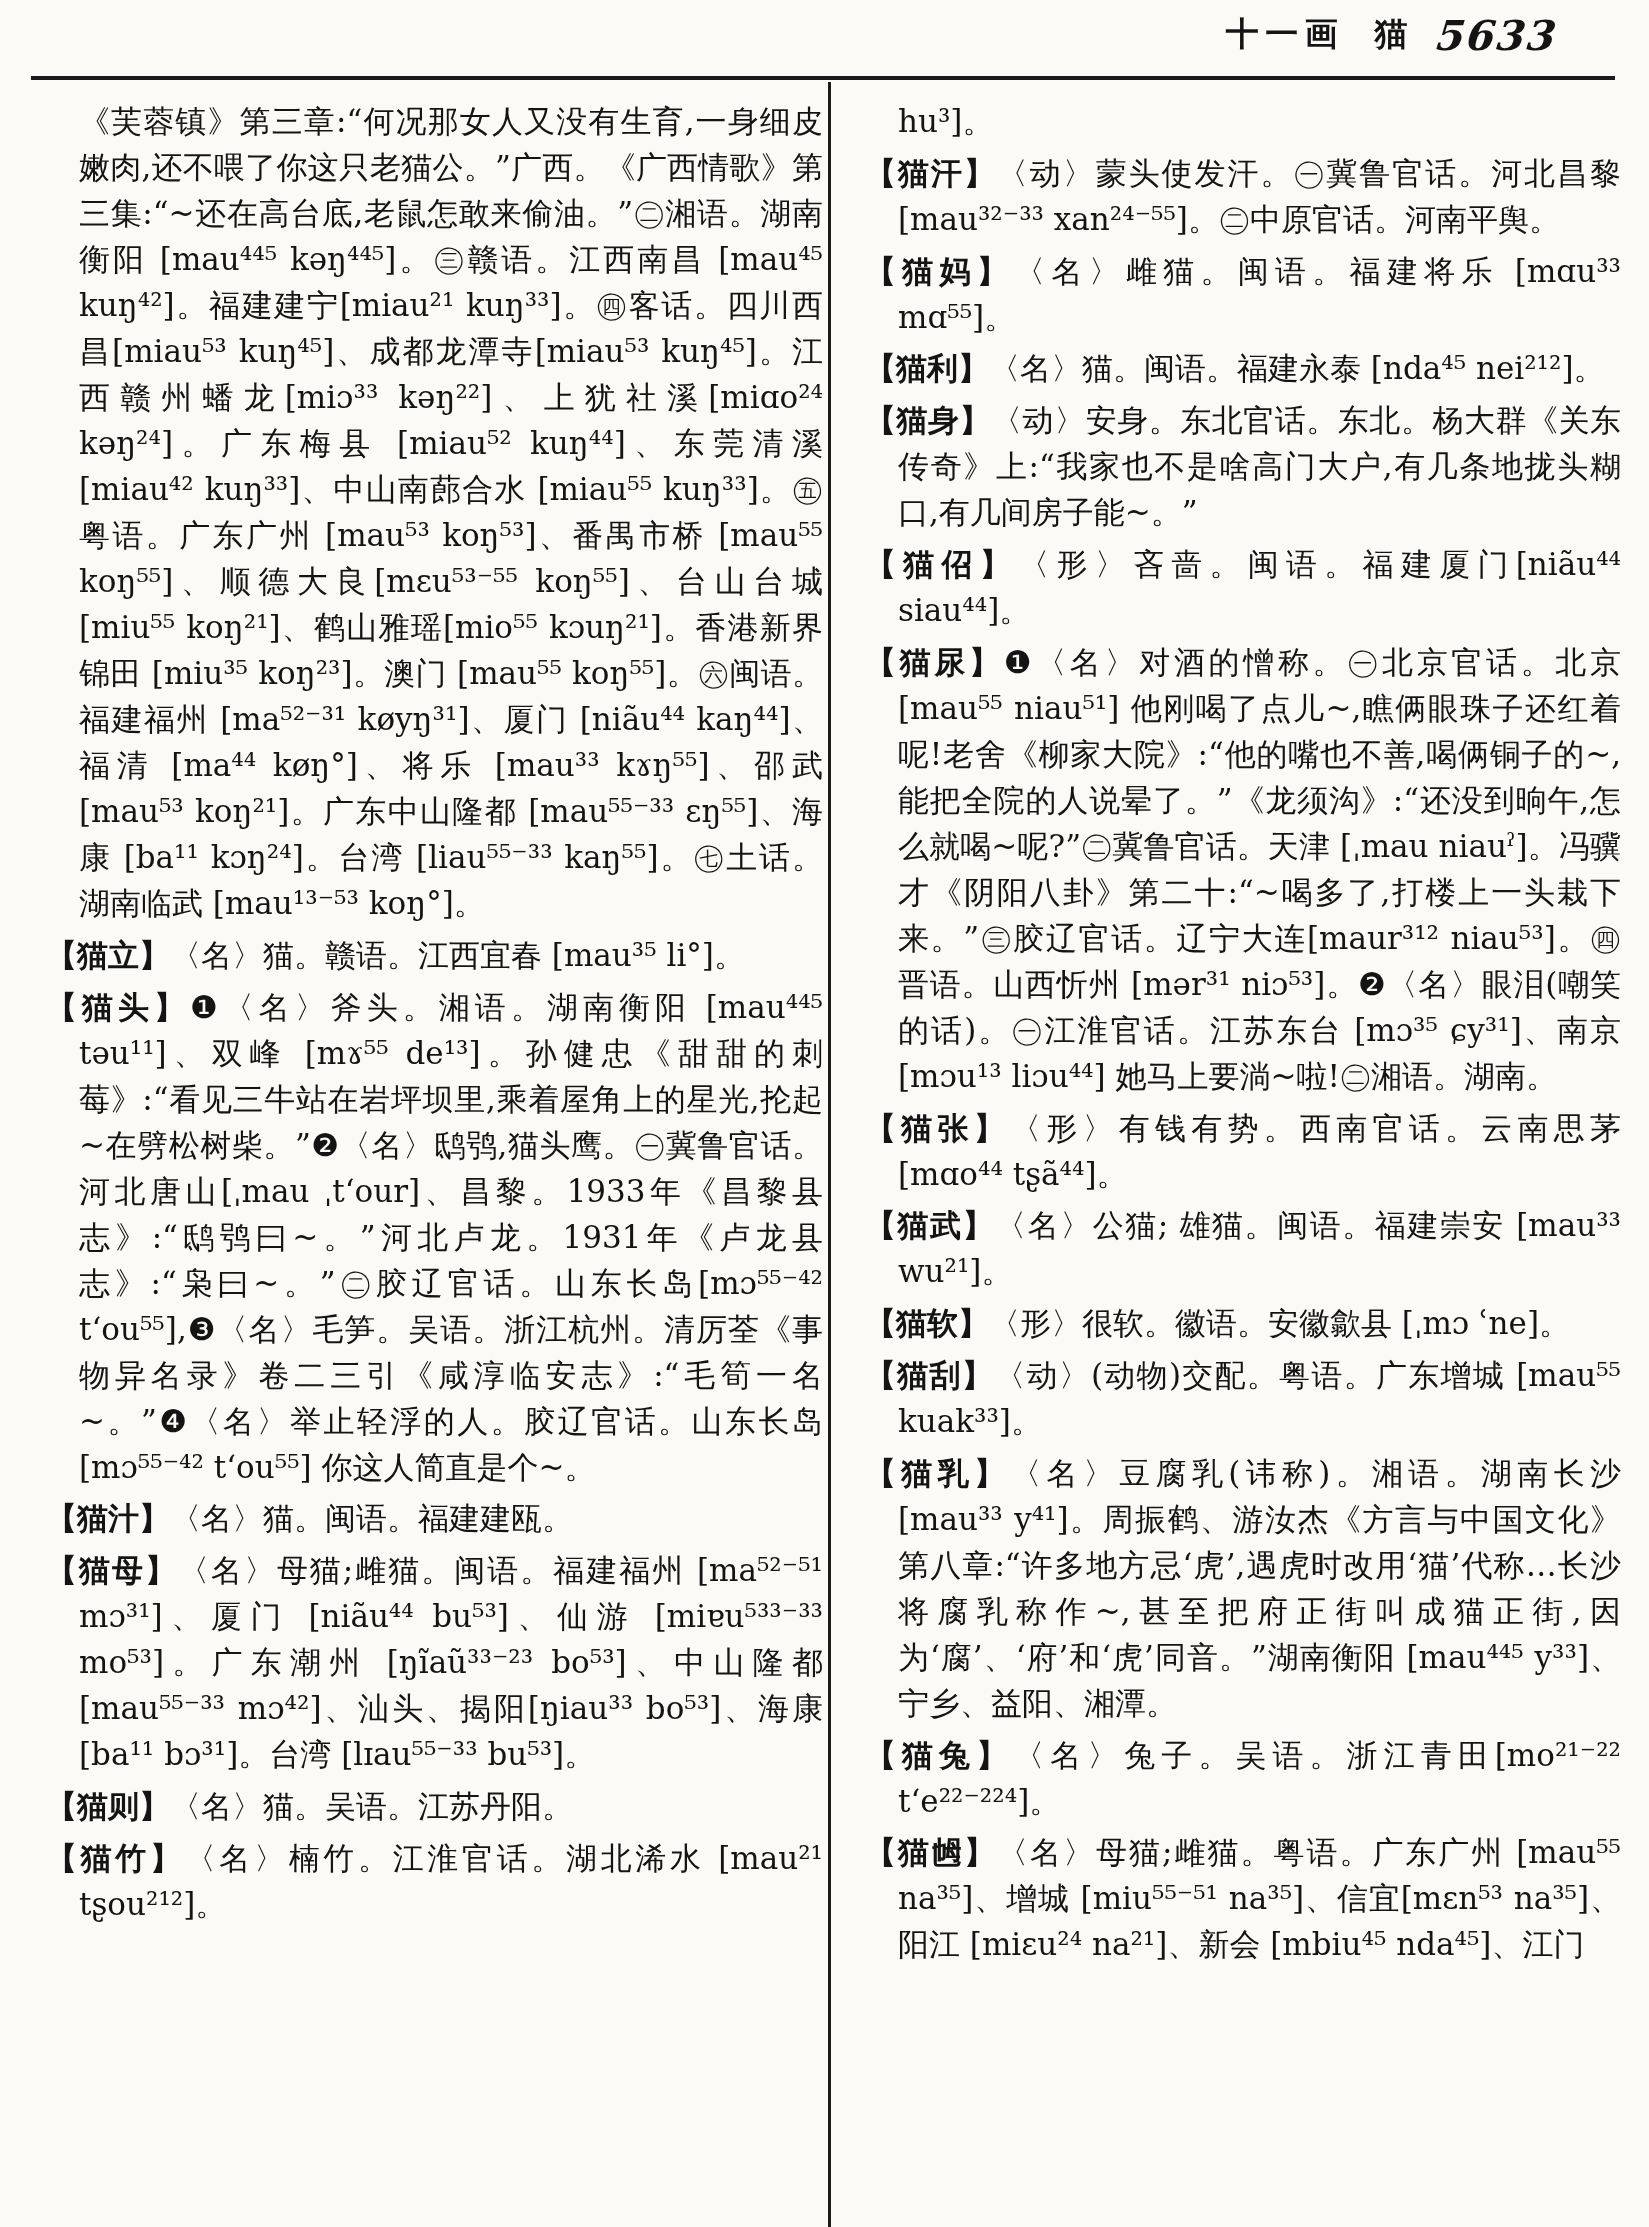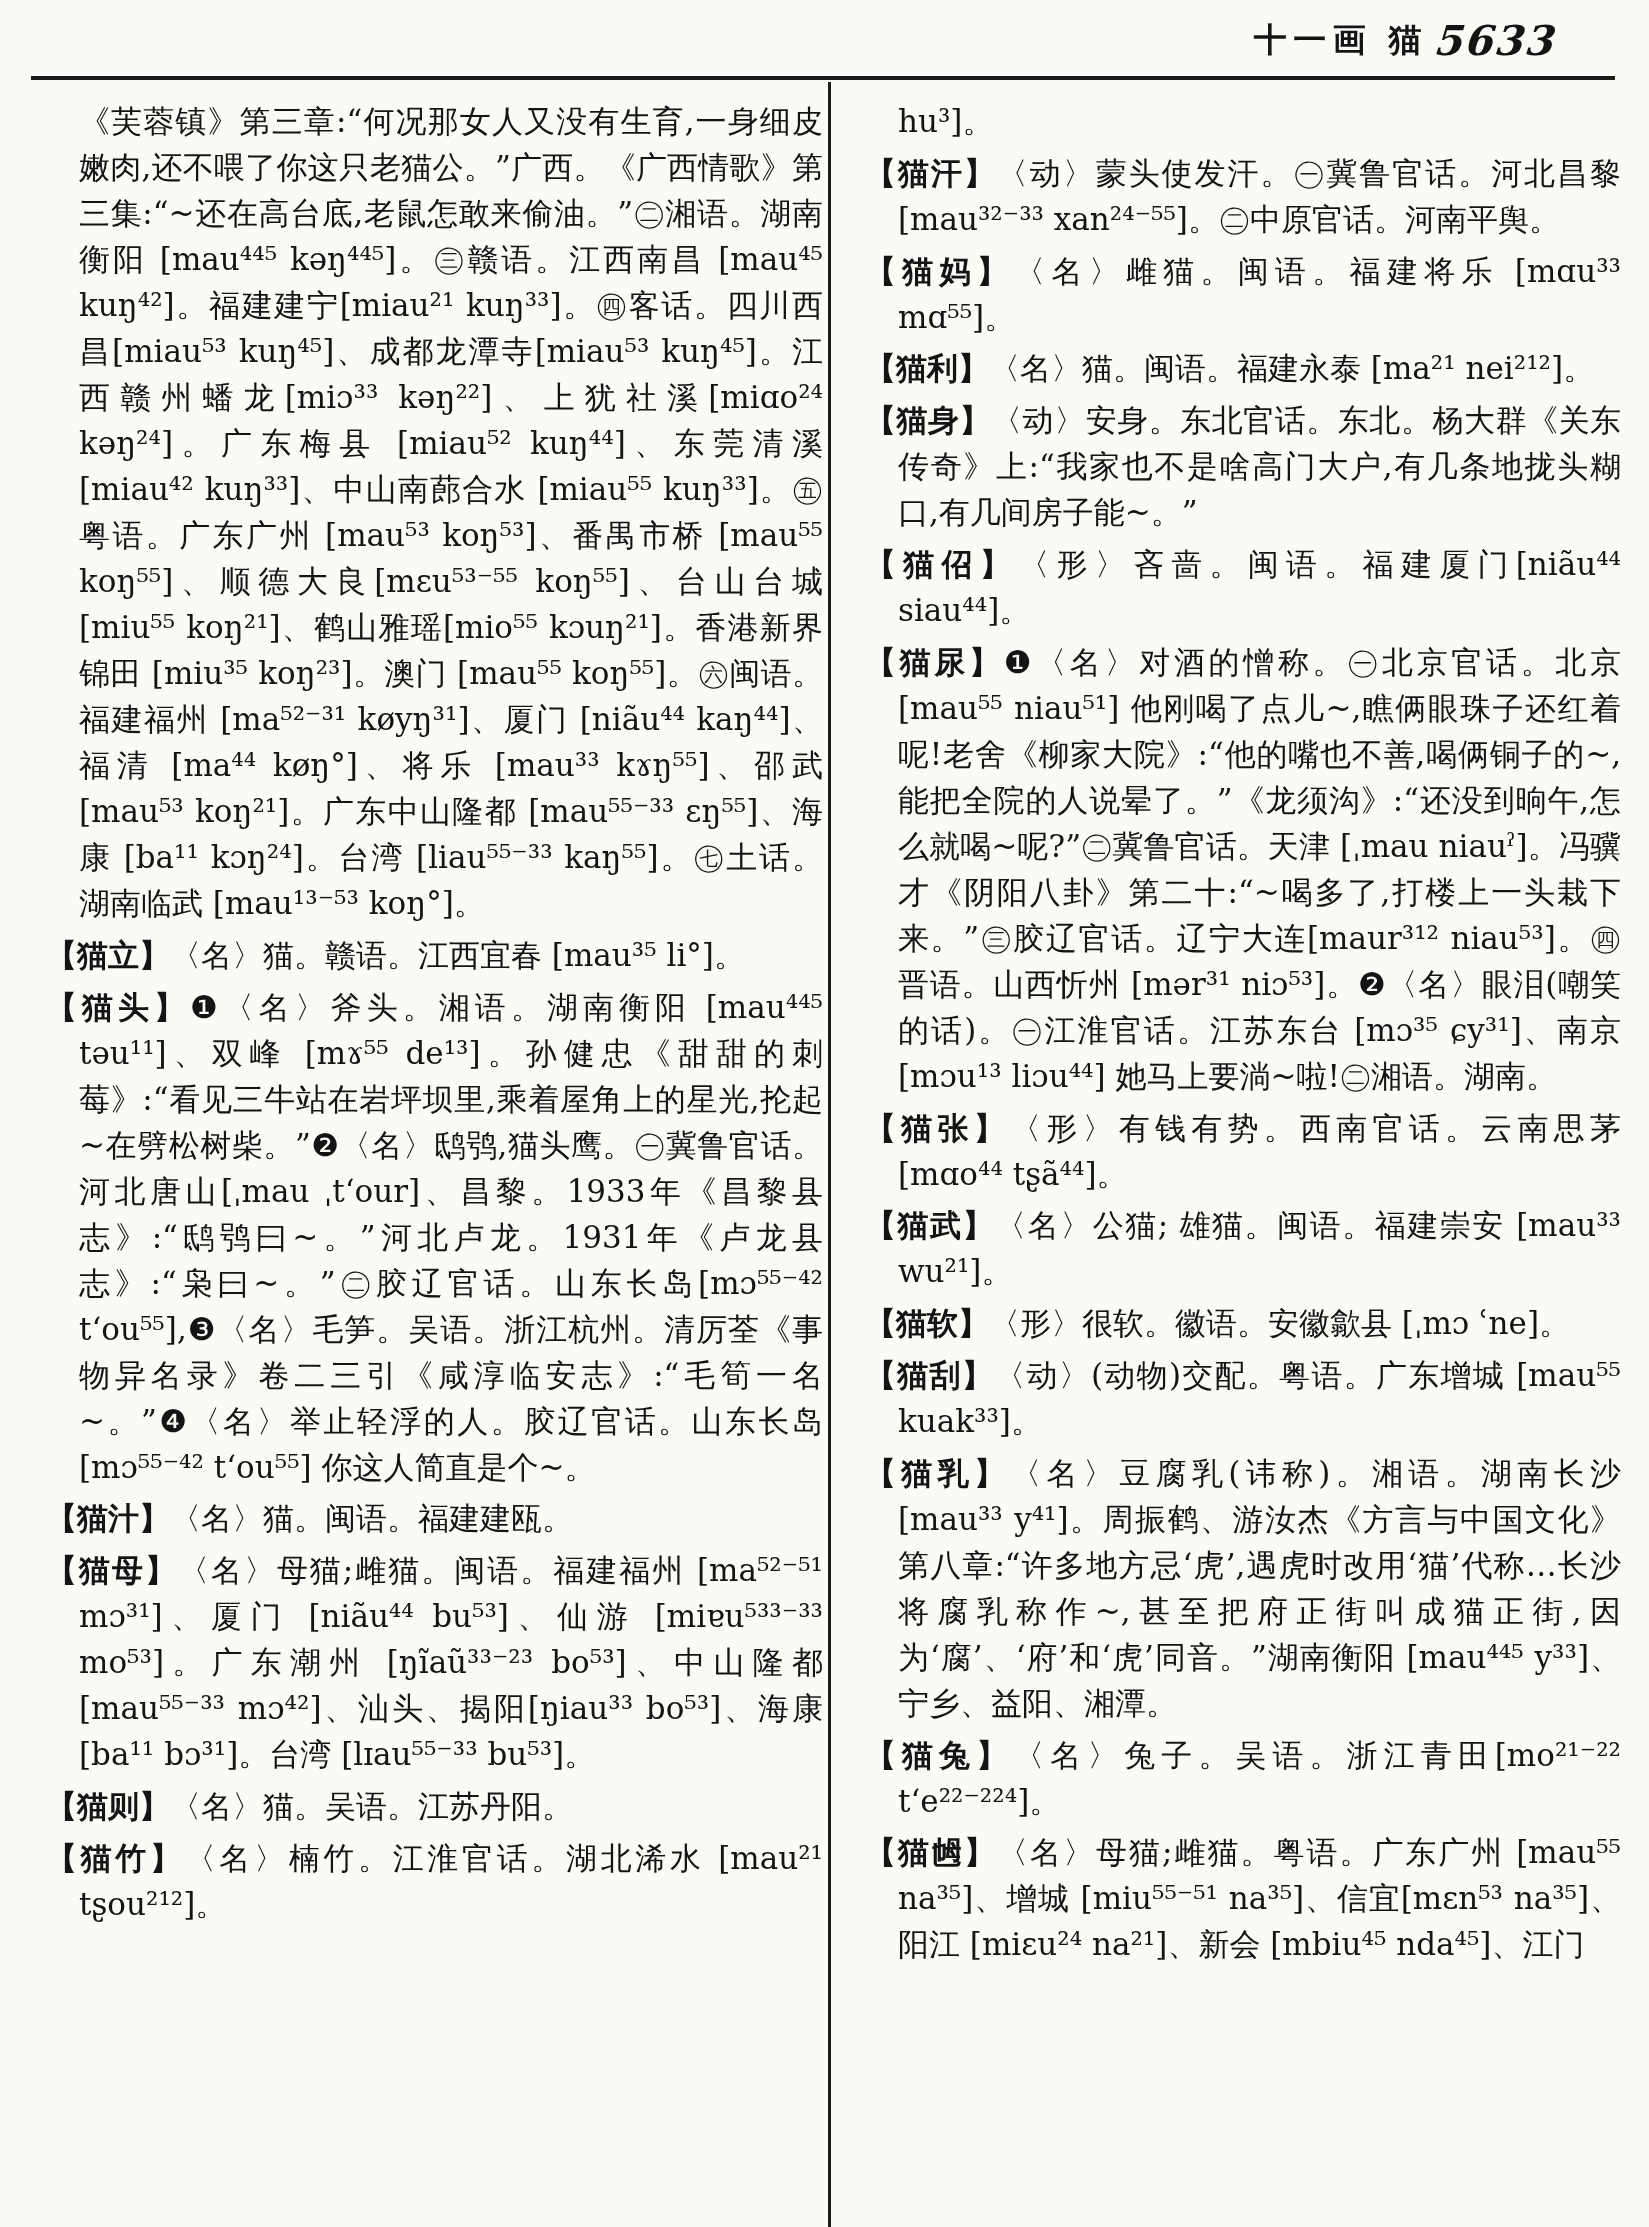--- a/index.html
+++ b/index.html
@@ -2,21 +2,21 @@
 <html style="font-size:13.2px"><head>
 <meta charset="utf-8">
 <style>
   html,body{margin:0;padding:0;background:#e8e6e0;}
   .page{
     position:relative;width:1650px;height:2227px;background:#fbfaf7;color:#141414;
     font-family:"DejaVu Serif","Liberation Serif",serif;overflow:hidden;
   }
   .page-header{
     position:absolute;top:11.5px;left:0;right:92px;height:58px;
-    display:flex;justify-content:flex-end;align-items:center;gap:16px;
+    display:flex;justify-content:flex-end;align-items:flex-start;gap:30px;
   }
   .hdr-section{font-size:33px;font-weight:bold;letter-spacing:6.6px;}
   .hdr-word{font-size:33px;font-weight:bold;}
   .hdr-page{font-size:41px;font-weight:bold;font-style:italic;transform:skewX(-6deg);letter-spacing:1.6px;}
   .header-rule{position:absolute;top:76px;left:31px;width:1584px;height:4.1px;background:#1b1b1b;}
   .column-divider{position:absolute;top:82px;bottom:0;left:828px;width:2.5px;background:#1b1b1b;}
   .col{position:absolute;top:92px;font-size:31px;line-height:46px;text-align:justify;}
   .col-left{left:46px;width:777px;}
   .col-right{left:865px;width:756px;}
   .entry{margin:0 0 5.8px 0;padding-left:33px;text-indent:-33px;overflow-wrap:break-word;}
@@ -44,21 +44,21 @@
     <p class="entry"><b class="hw">【猫汁】</b><span>〈名〉猫。闽语。福建建瓯。</span></p>
     <p class="entry"><b class="hw">【猫母】</b><span>〈名〉母猫;雌猫。闽语。福建福州 [ma⁵²⁻⁵¹ mɔ³¹]、厦门 [niãu⁴⁴ bu⁵³]、仙游 [miɐu⁵³³⁻³³ mo⁵³]。广东潮州 [ŋĩaũ³³⁻²³ bo⁵³]、中山隆都[mau⁵⁵⁻³³ mɔ⁴²]、汕头、揭阳[ŋiau³³ bo⁵³]、海康[ba¹¹ bɔ³¹]。台湾 [lɪau⁵⁵⁻³³ bu⁵³]。</span></p>
     <p class="entry"><b class="hw">【猫则】</b><span>〈名〉猫。吴语。江苏丹阳。</span></p>
     <p class="entry"><b class="hw">【猫竹】</b><span>〈名〉楠竹。江淮官话。湖北浠水 [mau²¹ tʂou²¹²]。</span></p>
   </div>
 
   <div class="col col-right">
     <p class="entry cont"><span>hu³]。</span></p>
     <p class="entry"><b class="hw">【猫汗】</b><span>〈动〉蒙头使发汗。㊀冀鲁官话。河北昌黎 [mau³²⁻³³ xan²⁴⁻⁵⁵]。㊁中原官话。河南平舆。</span></p>
     <p class="entry"><b class="hw">【猫妈】</b><span>〈名〉雌猫。闽语。福建将乐 [mɑu³³ mɑ⁵⁵]。</span></p>
-    <p class="entry"><b class="hw">【猫利】</b><span>〈名〉猫。闽语。福建永泰 [ma²¹ nei²¹²]。</span></p>
+    <p class="entry"><b class="hw">【猫利】</b><span>〈名〉猫。闽语。福建永泰 [nda⁴⁵ nei²¹²]。</span></p>
     <p class="entry"><b class="hw">【猫身】</b><span>〈动〉安身。东北官话。东北。杨大群《关东传奇》上:“我家也不是啥高门大户,有几条地拢头糊口,有几间房子能~。”</span></p>
     <p class="entry"><b class="hw">【猫佋】</b><span>〈形〉吝啬。闽语。福建厦门[niãu⁴⁴ siau⁴⁴]。</span></p>
     <p class="entry"><b class="hw">【猫尿】</b><span>❶〈名〉对酒的憎称。㊀北京官话。北京[mau⁵⁵ niau⁵¹] 他刚喝了点儿~,瞧俩眼珠子还红着呢!老舍《柳家大院》:“他的嘴也不善,喝俩铜子的~,能把全院的人说晕了。”《龙须沟》:“还没到晌午,怎么就喝~呢?”㊁冀鲁官话。天津 [ˌmau niauˀ]。冯骥才《阴阳八卦》第二十:“~喝多了,打楼上一头栽下来。”㊂胶辽官话。辽宁大连[maur³¹² niau⁵³]。㊃晋语。山西忻州 [mər³¹ niɔ⁵³]。❷〈名〉眼泪(嘲笑的话)。㊀江淮官话。江苏东台 [mɔ³⁵ ɕy³¹]、南京[mɔu¹³ liɔu⁴⁴] 她马上要淌~啦!㊁湘语。湖南。</span></p>
     <p class="entry"><b class="hw">【猫张】</b><span>〈形〉有钱有势。西南官话。云南思茅 [mɑo⁴⁴ tʂã⁴⁴]。</span></p>
     <p class="entry"><b class="hw">【猫武】</b><span>〈名〉公猫; 雄猫。闽语。福建崇安 [mau³³ wu²¹]。</span></p>
     <p class="entry"><b class="hw">【猫软】</b><span>〈形〉很软。徽语。安徽歙县 [ˌmɔ ʿne]。</span></p>
     <p class="entry"><b class="hw">【猫刮】</b><span>〈动〉(动物)交配。粤语。广东增城 [mau⁵⁵ kuak³³]。</span></p>
     <p class="entry"><b class="hw">【猫乳】</b><span>〈名〉豆腐乳(讳称)。湘语。湖南长沙 [mau³³ y⁴¹]。周振鹤、游汝杰《方言与中国文化》第八章:“许多地方忌‘虎’,遇虎时改用‘猫’代称…长沙将腐乳称作~,甚至把府正街叫成猫正街,因为‘腐’、‘府’和‘虎’同音。”湖南衡阳 [mau⁴⁴⁵ y³³]、宁乡、益阳、湘潭。</span></p>
     <p class="entry"><b class="hw">【猫兔】</b><span>〈名〉兔子。吴语。浙江青田[mo²¹⁻²² tʻe²²⁻²²⁴]。</span></p>
     <p class="entry"><b class="hw">【猫乸】</b><span>〈名〉母猫;雌猫。粤语。广东广州 [mau⁵⁵ na³⁵]、增城 [miu⁵⁵⁻⁵¹ na³⁵]、信宜[mɛn⁵³ na³⁵]、阳江 [miɛu²⁴ na²¹]、新会 [mbiu⁴⁵ nda⁴⁵]、江门</span></p>

